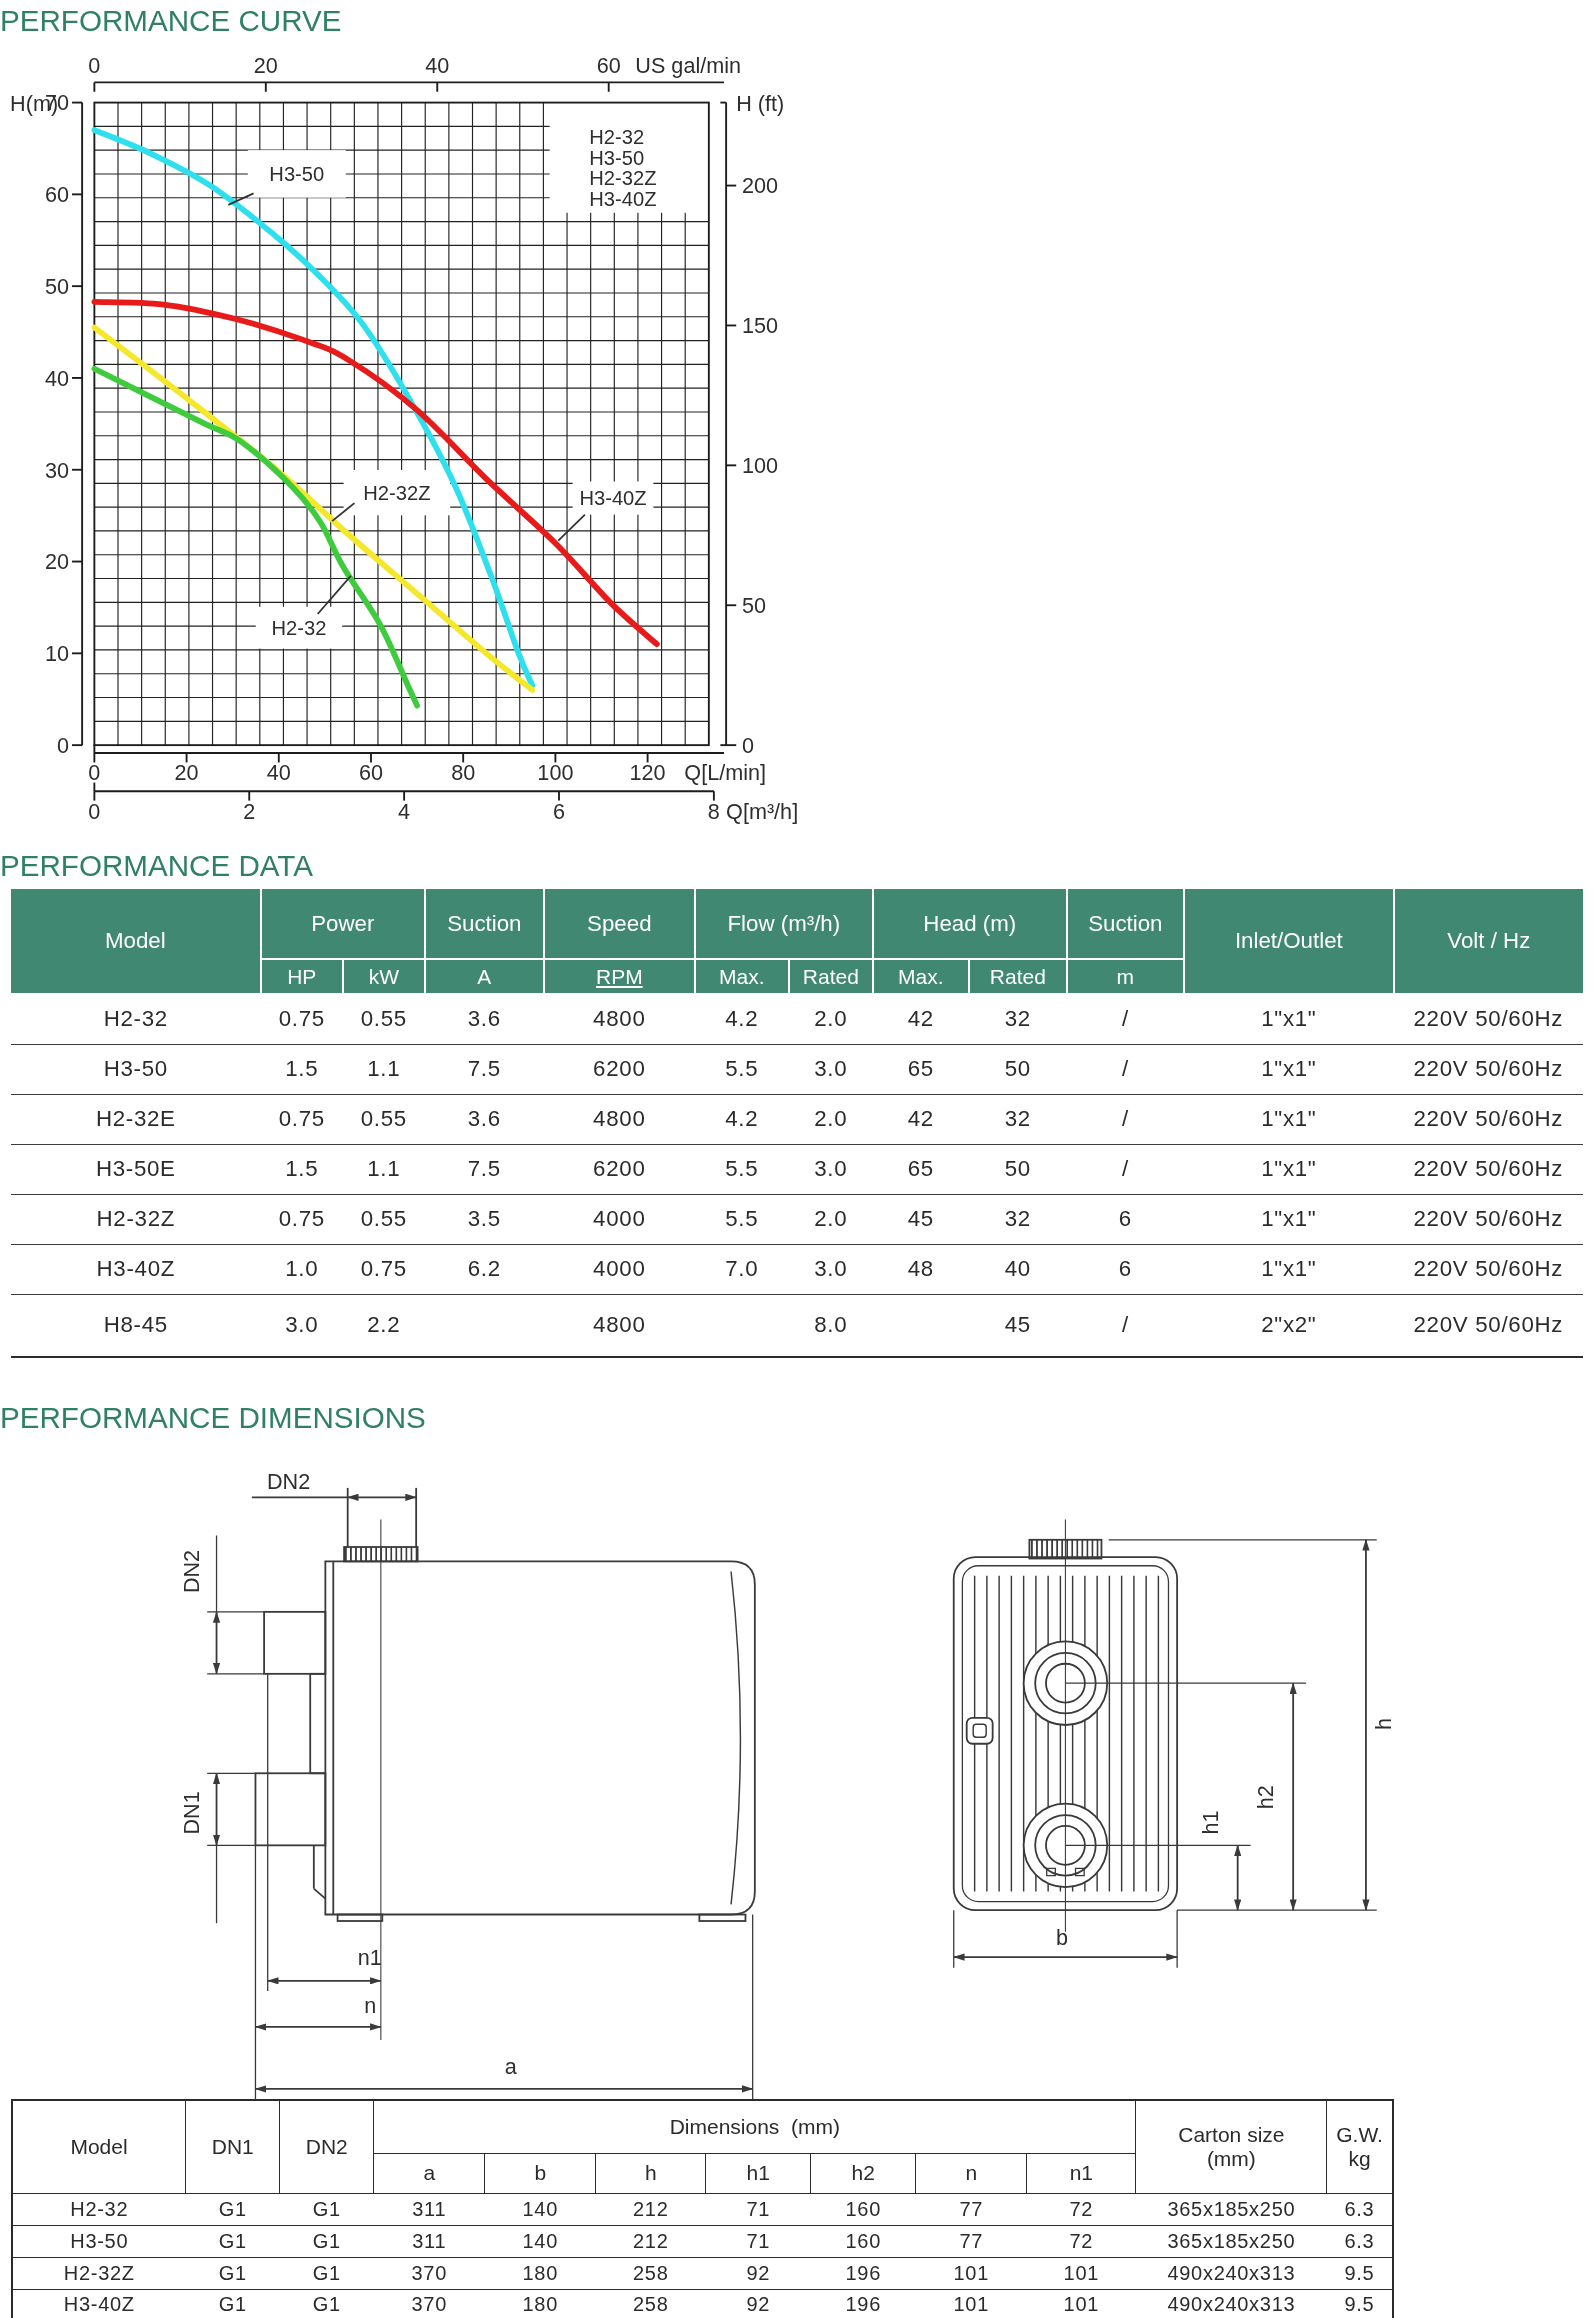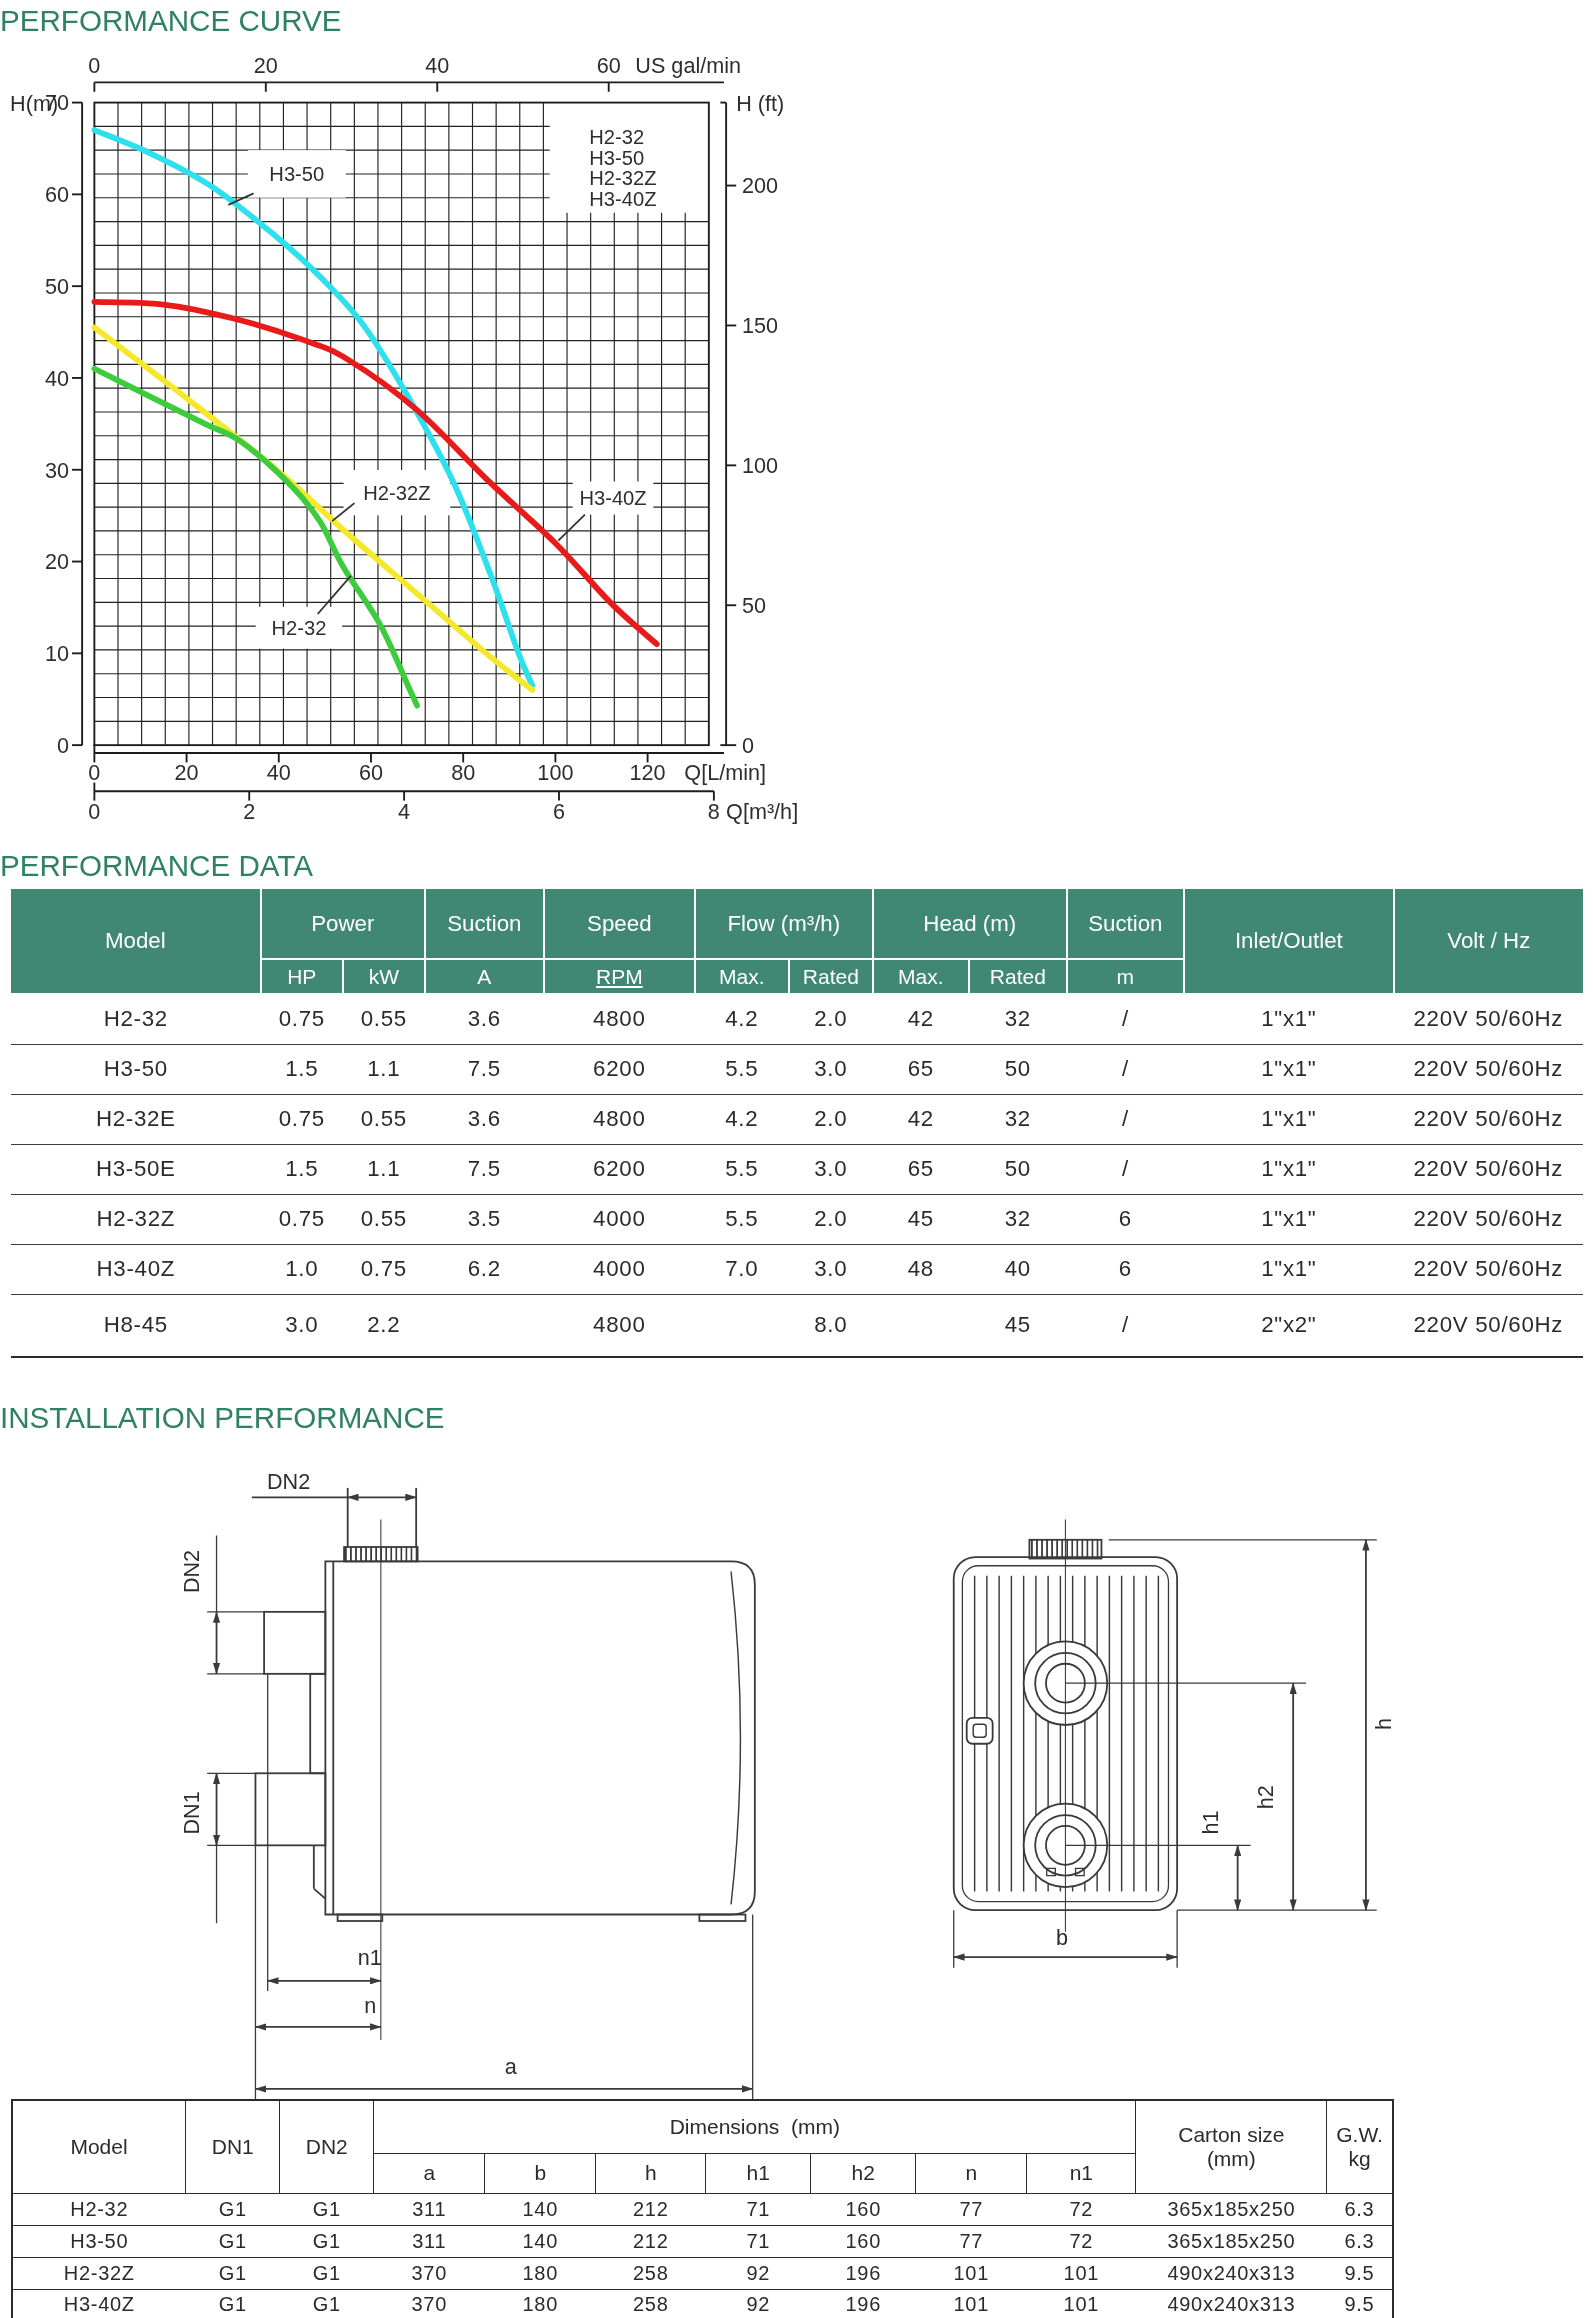--- a/index.html
+++ b/index.html
@@ -23,21 +23,21 @@
   
   .dims{left:10.8px;top:2099px;width:1382px;border:2.2px solid #2b2b2b}
   .dims th{font-weight:normal;font-size:21px;border:1.4px solid #2b2b2b;padding:0;text-align:center;background:#fff}
   .dims td{text-align:center;font-size:20px;padding:0;border-top:1.4px solid #2b2b2b;letter-spacing:0.7px;white-space:nowrap}
 </style>
 </head>
 <body>
 
 <div class="sec-title" style="top:4.3px">PERFORMANCE CURVE</div>
 <div class="sec-title" style="top:849px">PERFORMANCE DATA</div>
-<div class="sec-title" style="top:1401px">INSTALLATION PERFORMANCE</div>
+<div class="sec-title" style="top:1401px">PERFORMANCE DIMENSIONS</div>
 
 <svg id="curve-chart" style="left:0;top:36px" width="796" height="793" viewBox="0 50 1105 1100">
     <g stroke="#222" stroke-width="1.6">
       <line x1="163.80769230769232" y1="142" x2="163.80769230769232" y2="1034"></line>
       <line x1="196.6153846153846" y1="142" x2="196.6153846153846" y2="1034"></line>
       <line x1="229.4230769230769" y1="142" x2="229.4230769230769" y2="1034"></line>
       <line x1="262.2307692307692" y1="142" x2="262.2307692307692" y2="1034"></line>
       <line x1="295.03846153846155" y1="142" x2="295.03846153846155" y2="1034"></line>
       <line x1="327.8461538461538" y1="142" x2="327.8461538461538" y2="1034"></line>
       <line x1="360.65384615384613" y1="142" x2="360.65384615384613" y2="1034"></line>

